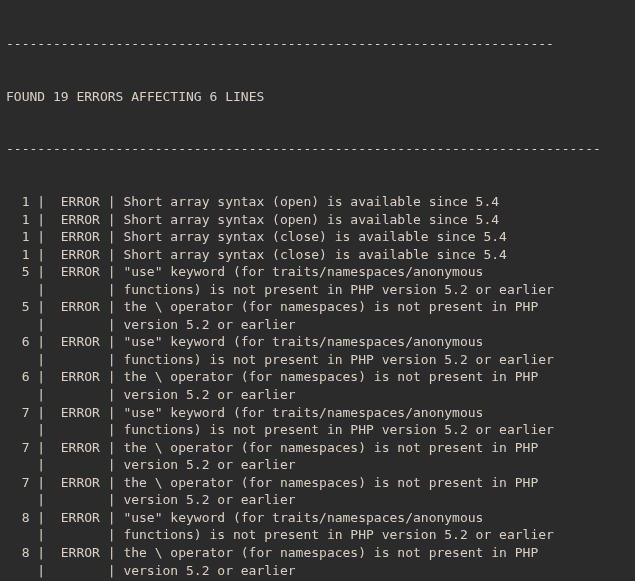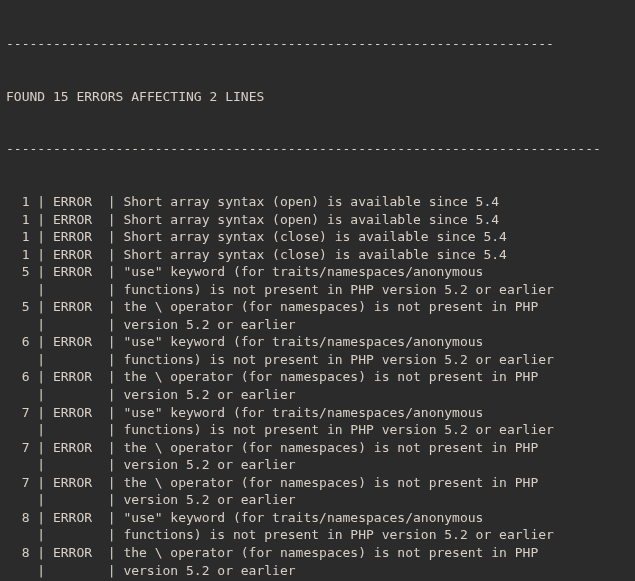--- a/index.html
+++ b/index.html
@@ -26,32 +26,32 @@
   .col-num {
     width: 3ch;
     text-align: right;
     flex: 0 0 auto;
   }
   .col-sep {
     flex: 0 0 auto;
   }
   .col-tag {
     width: 7ch;
-    text-align: left;
+    text-align: center;
     flex: 0 0 auto;
   }
   .col-msg {
     flex: 1 1 auto;
     white-space: pre;
   }
 </style>
 </head>
 <body>
 
 <div class="terminal">
   <div class="dashline">----------------------------------------------------------------------</div>
-  <div>FOUND 15 ERRORS AFFECTING 2 LINES</div>
+  <div>FOUND 19 ERRORS AFFECTING 6 LINES</div>
   <div class="dashline">----------------------------------------------------------------------------</div>
   <div id="rows-container"><div class="row"><span class="col-num"> 1</span><span class="col-sep"> | </span><span class="col-tag">ERROR</span><span class="col-sep">| </span><span class="col-msg">Short array syntax (open) is available since 5.4</span></div><div class="row"><span class="col-num"> 1</span><span class="col-sep"> | </span><span class="col-tag">ERROR</span><span class="col-sep">| </span><span class="col-msg">Short array syntax (open) is available since 5.4</span></div><div class="row"><span class="col-num"> 1</span><span class="col-sep"> | </span><span class="col-tag">ERROR</span><span class="col-sep">| </span><span class="col-msg">Short array syntax (close) is available since 5.4</span></div><div class="row"><span class="col-num"> 1</span><span class="col-sep"> | </span><span class="col-tag">ERROR</span><span class="col-sep">| </span><span class="col-msg">Short array syntax (close) is available since 5.4</span></div><div class="row"><span class="col-num"> 5</span><span class="col-sep"> | </span><span class="col-tag">ERROR</span><span class="col-sep">| </span><span class="col-msg">"use" keyword (for traits/namespaces/anonymous</span></div><div class="row"><span class="col-num">  </span><span class="col-sep"> | </span><span class="col-tag">     </span><span class="col-sep">| </span><span class="col-msg">functions) is not present in PHP version 5.2 or earlier</span></div><div class="row"><span class="col-num"> 5</span><span class="col-sep"> | </span><span class="col-tag">ERROR</span><span class="col-sep">| </span><span class="col-msg">the \ operator (for namespaces) is not present in PHP</span></div><div class="row"><span class="col-num">  </span><span class="col-sep"> | </span><span class="col-tag">     </span><span class="col-sep">| </span><span class="col-msg">version 5.2 or earlier</span></div><div class="row"><span class="col-num"> 6</span><span class="col-sep"> | </span><span class="col-tag">ERROR</span><span class="col-sep">| </span><span class="col-msg">"use" keyword (for traits/namespaces/anonymous</span></div><div class="row"><span class="col-num">  </span><span class="col-sep"> | </span><span class="col-tag">     </span><span class="col-sep">| </span><span class="col-msg">functions) is not present in PHP version 5.2 or earlier</span></div><div class="row"><span class="col-num"> 6</span><span class="col-sep"> | </span><span class="col-tag">ERROR</span><span class="col-sep">| </span><span class="col-msg">the \ operator (for namespaces) is not present in PHP</span></div><div class="row"><span class="col-num">  </span><span class="col-sep"> | </span><span class="col-tag">     </span><span class="col-sep">| </span><span class="col-msg">version 5.2 or earlier</span></div><div class="row"><span class="col-num"> 7</span><span class="col-sep"> | </span><span class="col-tag">ERROR</span><span class="col-sep">| </span><span class="col-msg">"use" keyword (for traits/namespaces/anonymous</span></div><div class="row"><span class="col-num">  </span><span class="col-sep"> | </span><span class="col-tag">     </span><span class="col-sep">| </span><span class="col-msg">functions) is not present in PHP version 5.2 or earlier</span></div><div class="row"><span class="col-num"> 7</span><span class="col-sep"> | </span><span class="col-tag">ERROR</span><span class="col-sep">| </span><span class="col-msg">the \ operator (for namespaces) is not present in PHP</span></div><div class="row"><span class="col-num">  </span><span class="col-sep"> | </span><span class="col-tag">     </span><span class="col-sep">| </span><span class="col-msg">version 5.2 or earlier</span></div><div class="row"><span class="col-num"> 7</span><span class="col-sep"> | </span><span class="col-tag">ERROR</span><span class="col-sep">| </span><span class="col-msg">the \ operator (for namespaces) is not present in PHP</span></div><div class="row"><span class="col-num">  </span><span class="col-sep"> | </span><span class="col-tag">     </span><span class="col-sep">| </span><span class="col-msg">version 5.2 or earlier</span></div><div class="row"><span class="col-num"> 8</span><span class="col-sep"> | </span><span class="col-tag">ERROR</span><span class="col-sep">| </span><span class="col-msg">"use" keyword (for traits/namespaces/anonymous</span></div><div class="row"><span class="col-num">  </span><span class="col-sep"> | </span><span class="col-tag">     </span><span class="col-sep">| </span><span class="col-msg">functions) is not present in PHP version 5.2 or earlier</span></div><div class="row"><span class="col-num"> 8</span><span class="col-sep"> | </span><span class="col-tag">ERROR</span><span class="col-sep">| </span><span class="col-msg">the \ operator (for namespaces) is not present in PHP</span></div><div class="row"><span class="col-num">  </span><span class="col-sep"> | </span><span class="col-tag">     </span><span class="col-sep">| </span><span class="col-msg">version 5.2 or earlier</span></div><div class="row"><span class="col-num"> 8</span><span class="col-sep"> | </span><span class="col-tag">ERROR</span><span class="col-sep">| </span><span class="col-msg">the \ operator (for namespaces) is not present in PHP</span></div></div>
   
   
   
 </div>
 
 </body></html>

